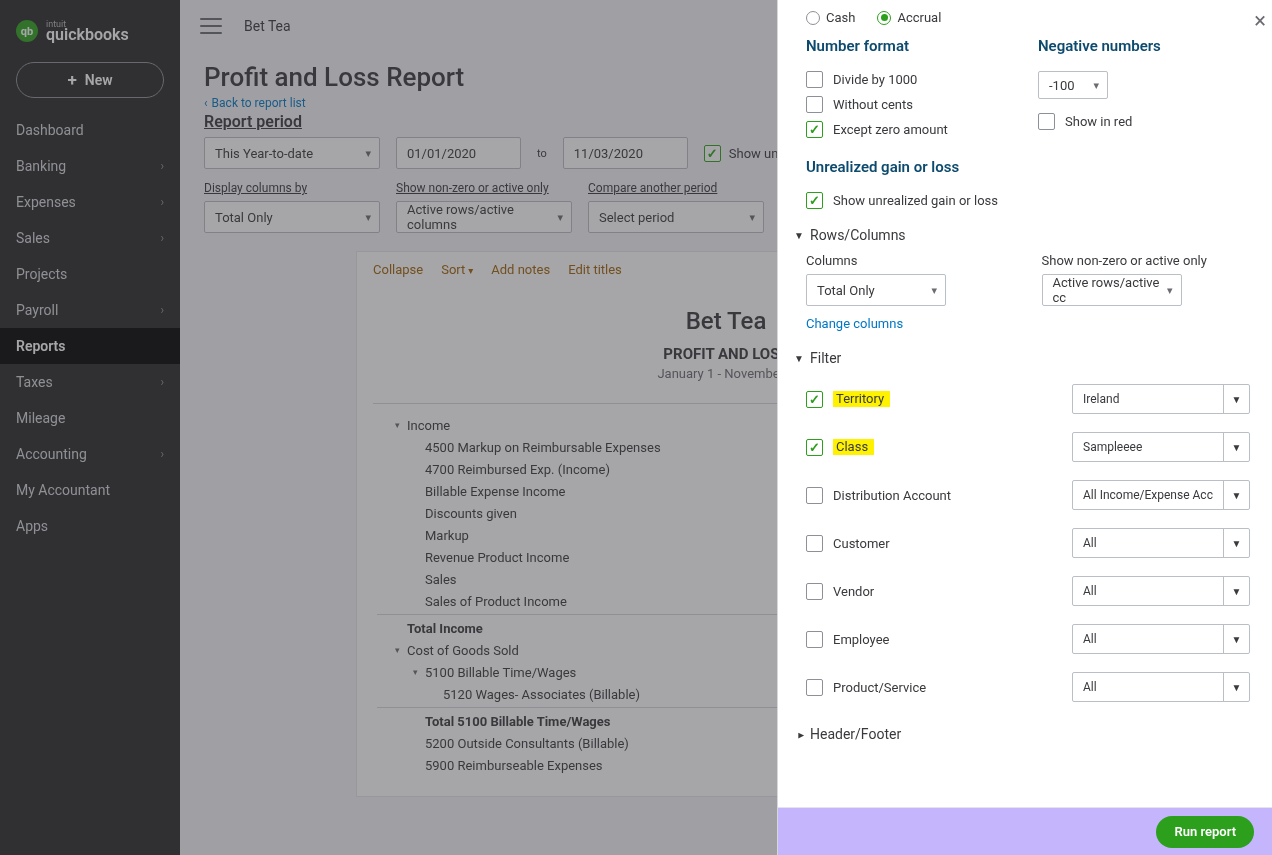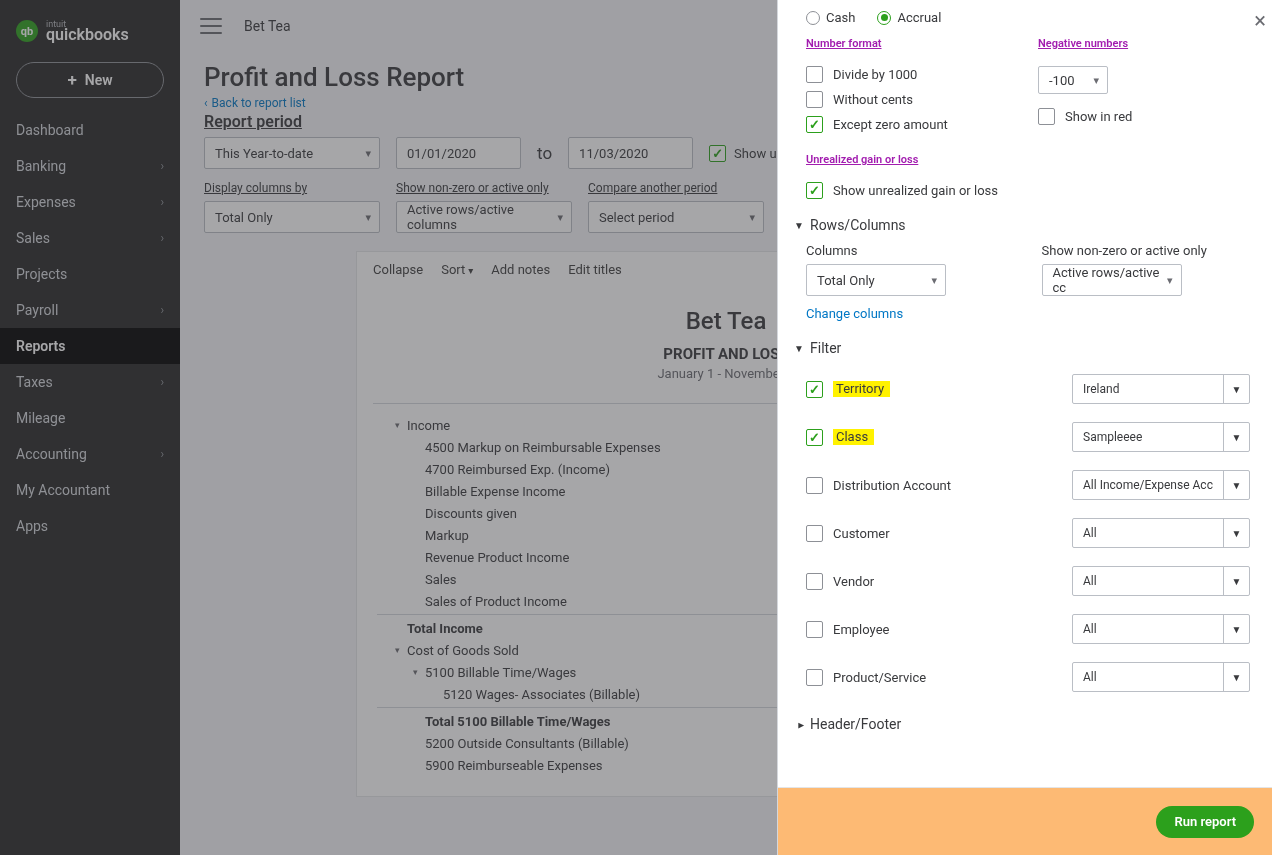--- a/index.html
+++ b/index.html
@@ -27,31 +27,31 @@
   .content { flex: 1; padding: 10px 24px 24px; overflow: hidden; }
   .page-title { font-size: 26px; font-weight: 500; color: #393a3d; margin-bottom: 4px; }
   .back-link { color: #0077c5; font-size: 12px; display: flex; align-items: center; cursor: pointer; margin-bottom: 2px; }
   .back-link .arrow { margin-right: 4px; }
   .report-period-lbl { font-size: 16px; font-weight: 600; color: #393a3d; text-decoration: underline; margin-bottom: 6px; display: inline-block; }
   .row { display: flex; align-items: center; gap: 16px; margin-bottom: 12px; }
   .select, .dateinp { height: 32px; background: #fff; border: 1px solid #babec5; border-radius: 2px; display: flex; align-items: center; padding: 0 10px; font-size: 13px; color: #393a3d; position: relative; }
   .select::after { content: "▾"; position: absolute; right: 8px; color: #6b6c72; font-size: 11px; }
   .w180 { width: 176px; }
   .w130 { width: 125px; }
-  .to-lbl { font-size: 17px; }
+  .to-lbl { font-size: 11px; }
   .chk { width: 17px; height: 17px; border: 1.5px solid #8d9096; border-radius: 2px; display: inline-flex; align-items: center; justify-content: center; background: #fff; cursor: pointer; }
   .chk.checked { border-color: #2ca01c; color: #2ca01c; }
   .chk.checked::after { content: "✓"; font-size: 13px; font-weight: 700; line-height: 1; }
   .lbl-small { font-size: 12px; color: #393a3d; text-decoration: underline; }
   .row2-col { display: flex; flex-direction: column; }
   .row2-col .lbl-small { margin-bottom: 6px; }
   
   .report-body { background: #fff; margin: 18px auto 0; width: 740px; border: 1px solid #e3e5e8; }
   .report-toolbar { display: flex; gap: 18px; padding: 10px 16px; color: #6b6c72; font-size: 13px; }
-  .report-toolbar a { color: #404040; cursor: pointer; }
+  .report-toolbar a { color: #a16207; cursor: pointer; }
   .report-toolbar a.sort::after { content: "▾"; font-size: 10px; margin-left: 3px; }
   .report-head { text-align: center; padding: 20px 0 10px; }
   .company-name { font-size: 24px; font-weight: 500; color: #393a3d; }
   .report-name { font-size: 15px; font-weight: 700; margin-top: 10px; }
   .report-range { font-size: 13px; color: #6b6c72; margin-top: 3px; }
   .divider { border: 0; border-top: 1px solid #d4d7dc; margin: 12px 16px 0; }
   .acct-list { padding: 10px 0 20px 20px; font-size: 13px; color: #393a3d; }
   .acct-row { display: flex; align-items: center; height: 22px; }
   .acct-row.bold { font-weight: 700; } .tw1 { padding-left: 18px; } .tw2 { padding-left: 36px; } .tw3 { padding-left: 54px; }
   .tri { width: 10px; display: inline-block; color: #6b6c72; font-size: 9px; margin-right: 2px; }
@@ -60,40 +60,40 @@
   .overlay { position: absolute; inset: 0; background: rgba(57,58,61,0.45); pointer-events: none; }
   
   .panel { position: absolute; top: 0; right: 0; bottom: 0; width: 495px; background: #fff; border-left: 1px solid #d4d7dc; display: flex; flex-direction: column; }
   .panel-scroll { flex: 1; overflow-y: auto; padding: 10px 22px 20px 28px; }
   .close-x { position: absolute; right: 6px; top: 8px; font-size: 22px; color: #6b6c72; cursor: pointer; }
   .radio-row { display: flex; align-items: center; gap: 22px; margin-bottom: 12px; }
   .radio { width: 14px; height: 14px; border-radius: 50%; border: 1.5px solid #8d9096; display: inline-flex; align-items: center; justify-content: center; margin-right: 6px; }
   .radio.on { border-color: #2ca01c; }
   .radio.on::after { content: ""; width: 7px; height: 7px; background: #2ca01c; border-radius: 50%; }
   .option { display: flex; align-items: center; font-size: 13px; cursor: pointer; }
-  .section-lbl { font-size: 11px; font-weight: 600; color: #a21caf; margin-bottom: 8px; text-decoration: underline; }
+  .section-lbl { font-size: 15px; font-weight: 600; color: #0c4a6e; margin-bottom: 8px; }
   .panel-row { display: flex; align-items: flex-start; justify-content: space-between; gap: 20px; }
   .left-col, .right-col { flex: 1; display: flex; flex-direction: column; gap: 8px; }
   .chkrow { display: flex; align-items: center; gap: 10px; font-size: 13px; }
   .neg-select { width: 70px; height: 28px; }
   .unreal { margin-top: 20px; }
   .section-head { display: flex; align-items: center; cursor: pointer; font-size: 14px; color: #393a3d; margin: 18px 0 4px -12px; }
   .section-head .caret { width: 12px; font-size: 10px; margin-right: 4px; }
   .section-head.collapsed .caret { transform: rotate(-90deg); }
   .subrow { display: flex; justify-content: space-between; gap: 27px; margin-top: 10px; }
   .subrow .col { display: flex; flex-direction: column; gap: 6px; flex: 1; }
   .panel .select { position: relative; }
   .w140 { width: 140px; }
   .link { color: #0077c5; font-size: 13px; cursor: pointer; margin-top: 10px; display: inline-block; }
   .filter-item { display: flex; align-items: center; justify-content: space-between; margin-top: 18px; }
   .filter-item .lbl { display: flex; align-items: center; gap: 10px; font-size: 13px; }
   .hl { background: #fff200; padding: 0 6px 1px 3px; }
   .dd { width: 178px; height: 30px; border: 1px solid #babec5; border-radius: 2px; display: flex; align-items: center; padding: 0 10px; font-size: 12px; color: #393a3d; position: relative; background: #fff; cursor: pointer; }
   .dd .carrot { position: absolute; right: 0; top: 0; bottom: 0; width: 26px; border-left: 1px solid #babec5; display: flex; align-items: center; justify-content: center; font-size: 10px; color: #393a3d; }
-  .panel-footer { height: 68px; border-top: 1px solid #e3e5e8; display: flex; align-items: center; justify-content: flex-end; padding: 0 18px; background: #fdba74; }
+  .panel-footer { height: 48px; border-top: 1px solid #e3e5e8; display: flex; align-items: center; justify-content: flex-end; padding: 0 18px; background: #c4b5fd; }
   .run-btn { background: #2ca01c; color: #fff; border: 0; border-radius: 18px; height: 32px; padding: 0 18px; font-size: 13px; font-weight: 600; cursor: pointer; }
 </style>
 </head>
 <body>
 
 <div class="app">
   <div class="sidebar">
     <div class="brand">
       <div class="brand-logo">qb</div>
       <div class="brand-text">

